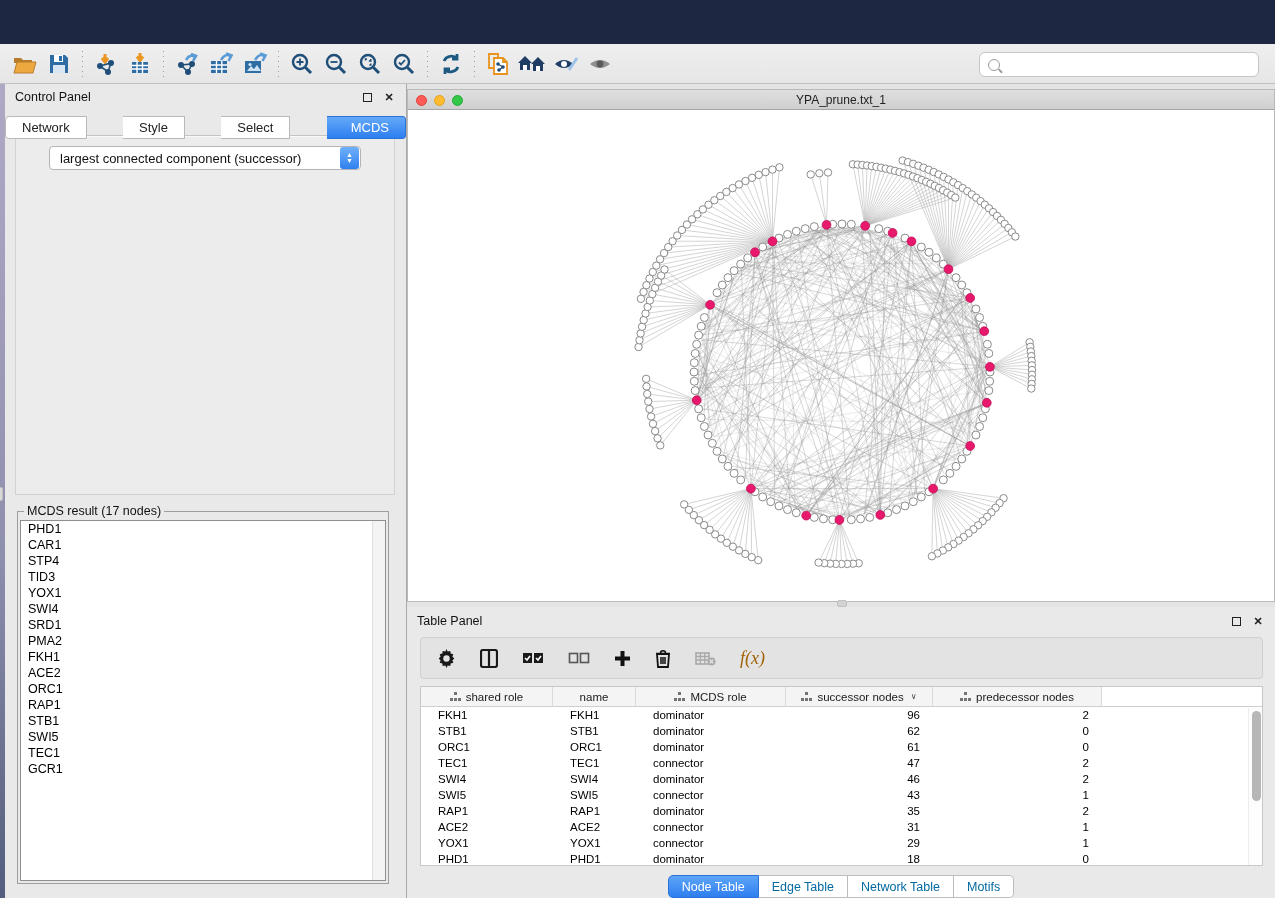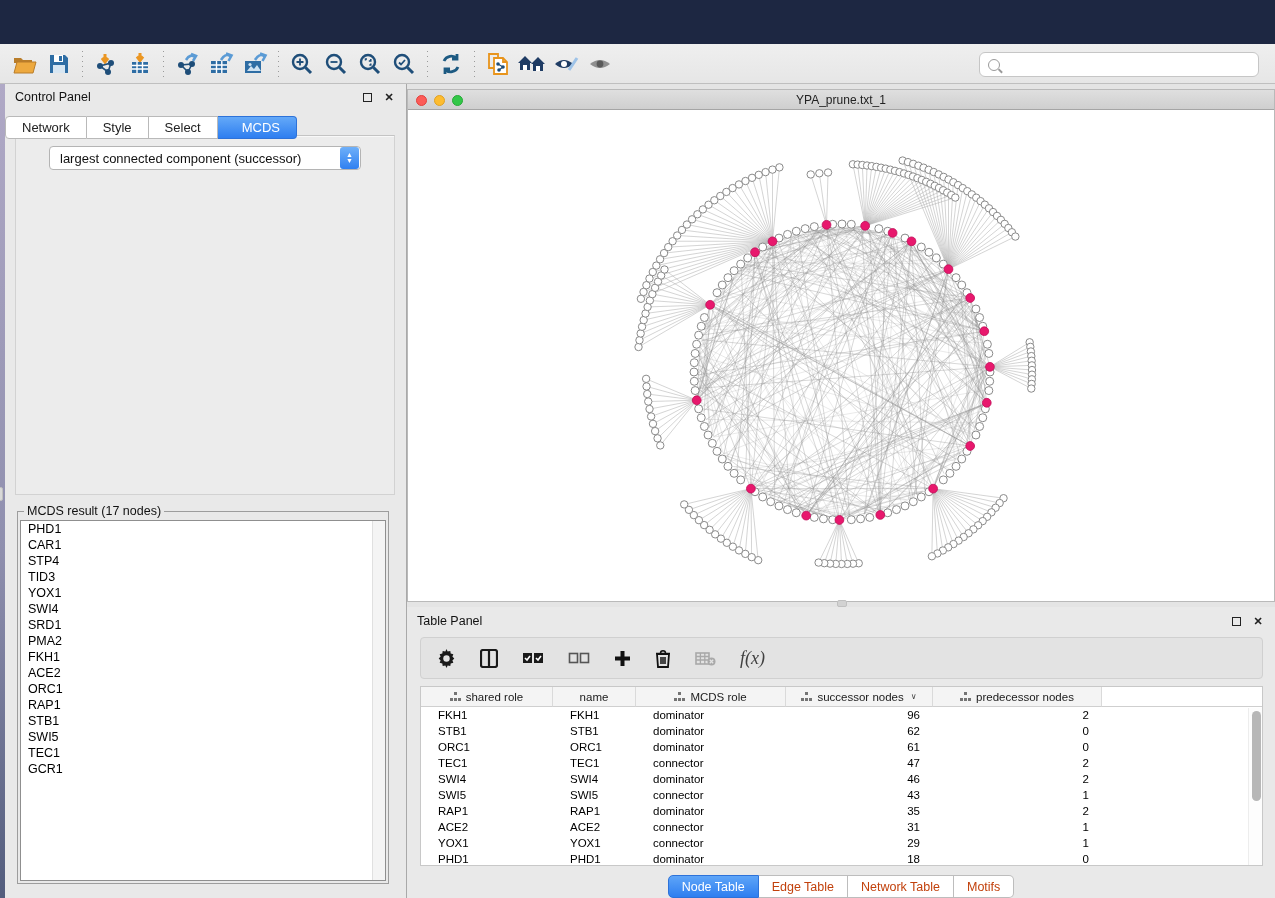--- a/index.html
+++ b/index.html
@@ -34,21 +34,21 @@
   
   .control-panel { position:absolute; left:5px; top:40px; width:402px; height:822px;
     background:#e9e9e9; border-right:1px solid #a9a9a9; }
   .panel-header { height:26px; display:flex; align-items:center; padding:0 10px; }
   .panel-title { font-size:12.5px; color:#111; }
   .panel-header .spacer { flex:1; }
   .winbtn { width:14px; height:14px; margin-left:8px; display:flex; align-items:center;
     justify-content:center; font-size:11px; color:#222; font-weight:bold; }
   .float-glyph { width:9px; height:9px; border:1.6px solid #222; }
 
-  .ctab-bar { display:flex; justify-content:flex-start; margin-top:6px; position:relative; z-index:2; }
+  .ctab-bar { display:flex; justify-content:space-between; margin-top:6px; position:relative; z-index:2; }
   .ctab { height:23px; padding:0 16px; display:flex; align-items:center; background:#fff;
     border:1px solid #b9b9b9; border-left:none; font-size:13px; color:#222; }
   .ctab:first-child { border-left:1px solid #b9b9b9; border-radius:4px 0 0 4px; }
   .ctab:last-child { border-radius:0 4px 4px 0; }
   .ctab.active { background:linear-gradient(#64a9f8,#2e7ef0); color:#fff;
     border-color:#2d72d9;padding-left:24px; }
 
   .mcds-box { position:absolute; left:10px; right:11px; top:51px; height:360px;
     background:#ececec; border:1px solid #d2d2d2; border-top:1px solid #c4c4c4;
     box-shadow:inset 0 1px 0 #f8f8f8; }
@@ -96,21 +96,21 @@
   .hsplit { position:absolute; left:0; top:518px; width:868px; height:5px; background:#e4e4e4; }
   .hsplit-handle { position:absolute; left:430px; top:-2px; width:10px; height:7px;
     background:#d2d2d2; border:1px solid #c0c0c0; border-radius:2px; }
 
   
   .table-panel { position:absolute; left:0; top:523px; width:868px; height:299px; background:#e9e9e9; }
   .tp-toolbar { position:absolute; left:13px; right:12px; top:30px; height:42px;
     background:#e3e3e3; border:1px solid #d0d0d0; border-radius:4px;
     display:flex; align-items:center; padding-left:16px; gap:24px; }
   .tp-icon { font-size:17px; color:#1a1a1a; display:flex; align-items:center; }
-  .tp-icon.disabled { color:#404040; }
+  .tp-icon.disabled { color:#a16207; }
   .fx { font-family:"Liberation Serif",serif; font-style:italic; font-size:18px; }
 
   .tbl-wrap { position:absolute; left:13px; right:12px; top:79px; bottom:40px;
     background:#fff; border:1px solid #c8c8c8; overflow:hidden; }
   .tbl-header { display:flex; height:20px; }
   .th-cell { background:#f4f4f4; border-right:1px solid #dadada; border-bottom:1px solid #cfcfcf;
     display:flex; align-items:center; justify-content:center; gap:5px;
     font-size:11.5px; color:#1a1a1a; }
   .th-rest { flex:1; background:#fff; border-bottom:1px solid #cfcfcf; }
   .tree-ic { display:inline-block; width:11px; height:10px; position:relative; opacity:.8; }
@@ -121,21 +121,21 @@
   .tbl-row { display:flex; height:16px; }
   .td-cell { font-size:11.5px; line-height:16px; color:#000; white-space:nowrap; overflow:hidden; }
   .td-cell.num { text-align:right; }
   .tbl-scroll { position:absolute; top:21px; right:0; bottom:0; width:14px;
     background:#fdfdfd; border-left:1px solid #ededed; }
   .tbl-thumb { position:absolute; left:2.5px; top:3px; width:9px; height:90px;
     background:#b7b7b7; border-radius:5px; }
 
   .tp-tabs { position:absolute; left:0; right:0; bottom:8px; display:flex; justify-content:center; }
   .tp-tab { height:23px; padding:0 13px; display:flex; align-items:center; background:#fff;
-    border:1px solid #bdbdbd; border-left:none; font-size:12.5px; color:#c2410c; }
+    border:1px solid #bdbdbd; border-left:none; font-size:12.5px; color:#0369a1; }
   .tp-tab:first-child { border-left:1px solid #bdbdbd; border-radius:5px 0 0 5px; }
   .tp-tab:last-child { border-radius:0 5px 5px 0; }
   .tp-tab.active { background:linear-gradient(#5ea5f8,#2e7ef0); border-color:#2d72d9; color:#fff; }
 
   
   .statusbar { position:absolute; left:0; top:862px; width:1275px; height:29px;
     background:#6d28d9; border-top:1px solid #bdbdbd; display:flex; align-items:center; }
   .list-btn { width:27px; height:22px; margin-left:10px; background:#e8e8e8;
     border:1px solid #b5b5b5; border-radius:2px; display:flex; align-items:center; justify-content:center; }
   .list-ic { width:13px; height:11px;

